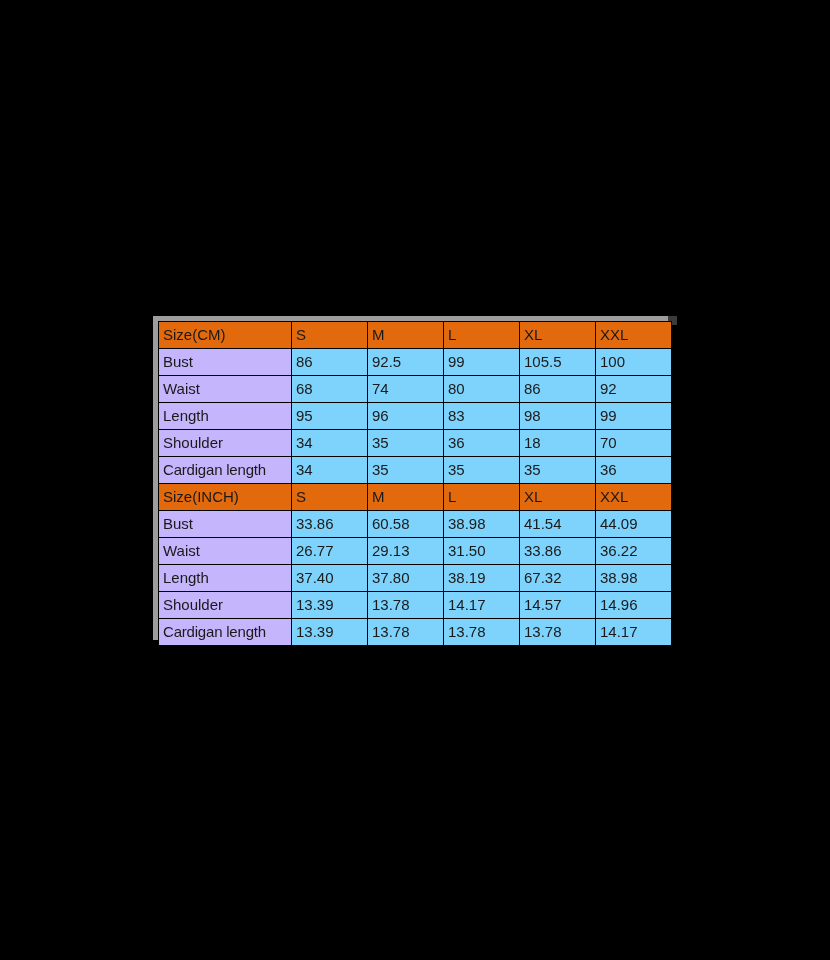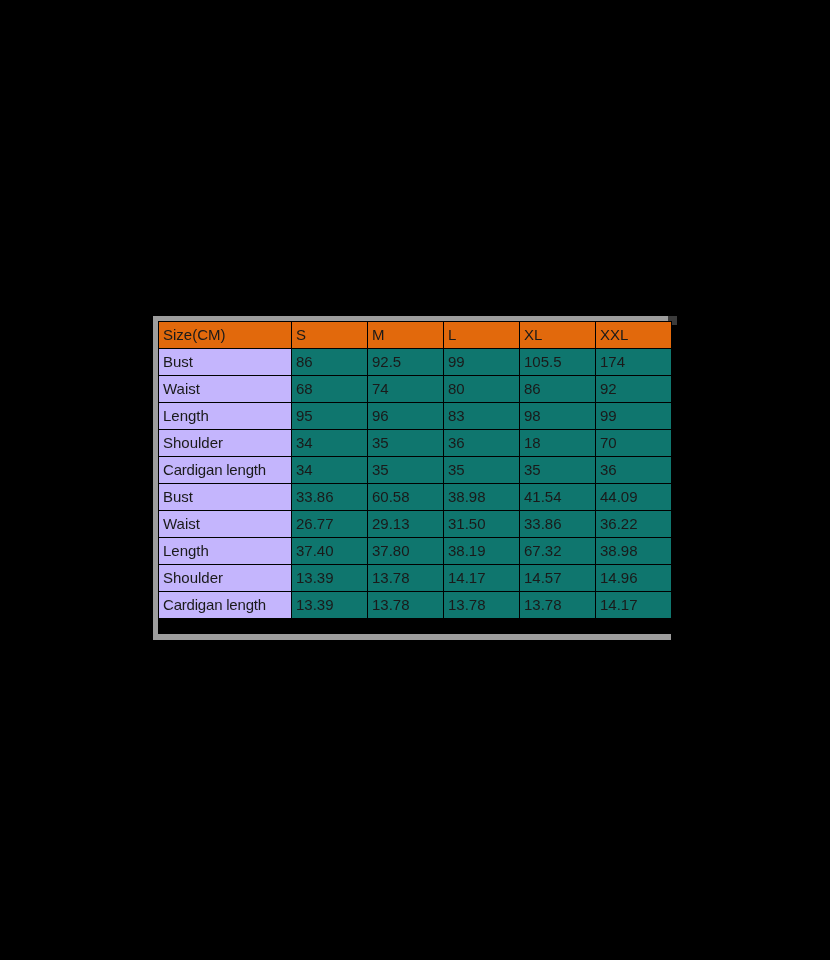--- a/index.html
+++ b/index.html
@@ -83,21 +83,21 @@
   td.hdr-cell {
     background: #e2690c;
     color: #1a1a1a;
     margin-left: 11px;
   }
   td.label-cell {
     background: #c4b5fd;
     color: #1a1a1a;
   }
   td.value-cell {
-    background: #0f766e;
+    background: #7dd3fc;
   }
   td.label-cell-tight {
     letter-spacing: -0.2px;
   }
 </style>
 </head>
 <body>
 
 <div id="chart-wrap">
 
@@ -125,21 +125,21 @@
         <td class="hdr-cell">XL</td>
         <td class="hdr-cell">XXL</td>
       </tr>
 
       <tr>
         <td class="label-cell">Bust</td>
         <td class="value-cell">86</td>
         <td class="value-cell">92.5</td>
         <td class="value-cell">99</td>
         <td class="value-cell">105.5</td>
-        <td class="value-cell">174</td>
+        <td class="value-cell">100</td>
       </tr>
 
       <tr>
         <td class="label-cell">Waist</td>
         <td class="value-cell">68</td>
         <td class="value-cell">74</td>
         <td class="value-cell">80</td>
         <td class="value-cell">86</td>
         <td class="value-cell">92</td>
       </tr>
@@ -164,20 +164,28 @@
 
       <tr>
         <td class="label-cell label-cell-tight">Cardigan length</td>
         <td class="value-cell">34</td>
         <td class="value-cell">35</td>
         <td class="value-cell">35</td>
         <td class="value-cell">35</td>
         <td class="value-cell">36</td>
       </tr>
 
+      <tr>
+        <td class="hdr-cell">Size(INCH)</td>
+        <td class="hdr-cell">S</td>
+        <td class="hdr-cell">M</td>
+        <td class="hdr-cell">L</td>
+        <td class="hdr-cell">XL</td>
+        <td class="hdr-cell">XXL</td>
+      </tr>
 
       <tr>
         <td class="label-cell">Bust</td>
         <td class="value-cell">33.86</td>
         <td class="value-cell">60.58</td>
         <td class="value-cell">38.98</td>
         <td class="value-cell">41.54</td>
         <td class="value-cell">44.09</td>
       </tr>
 

